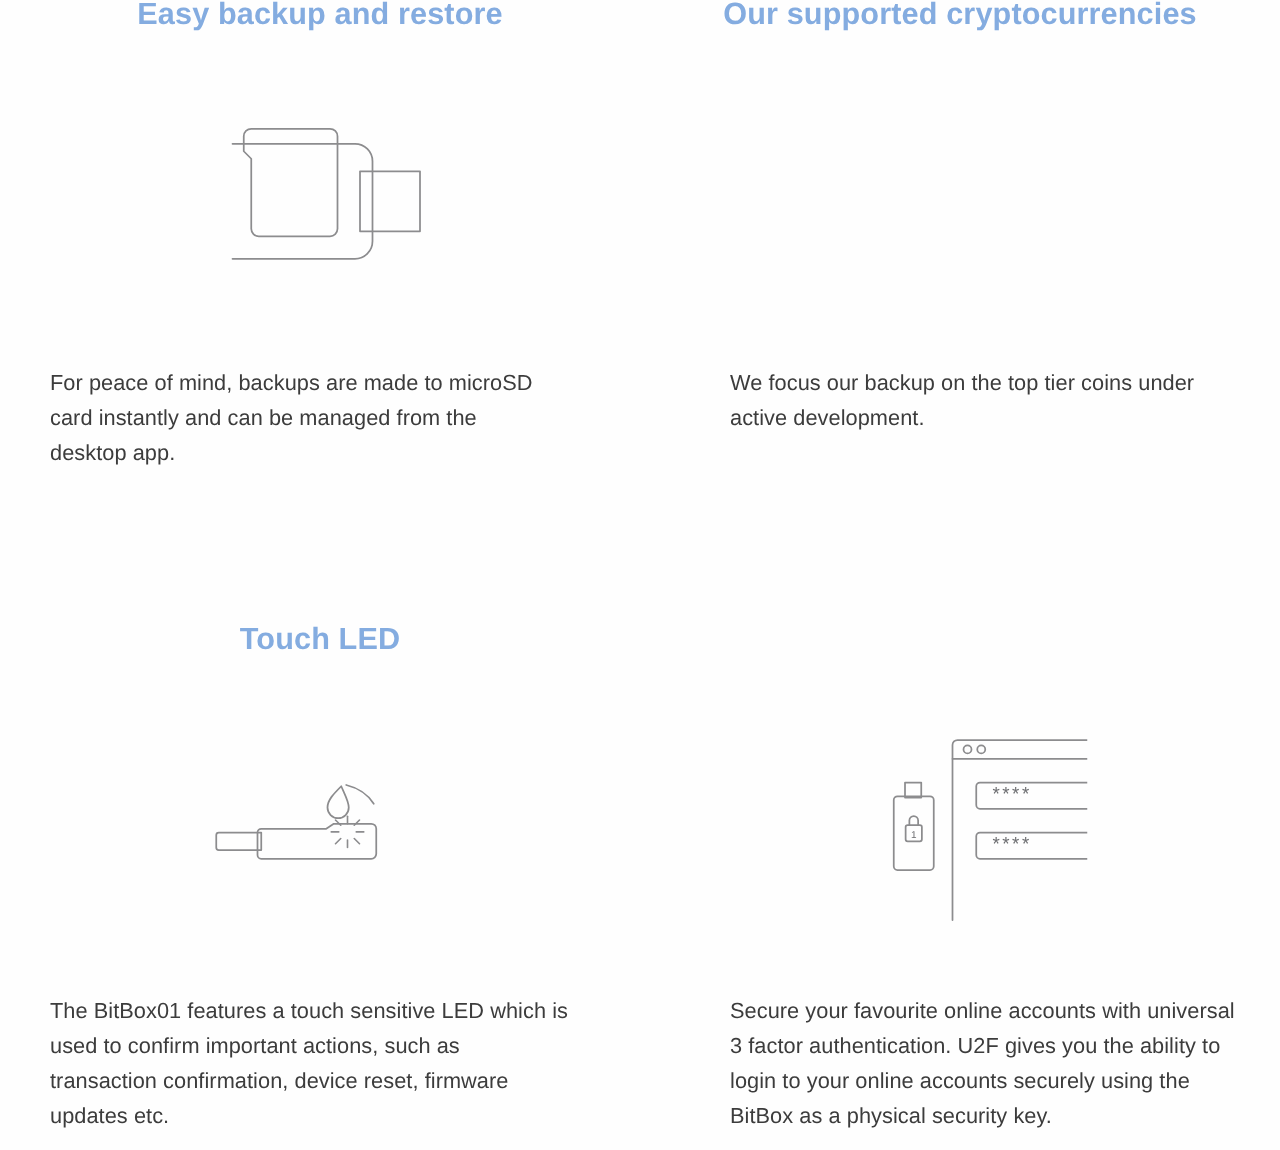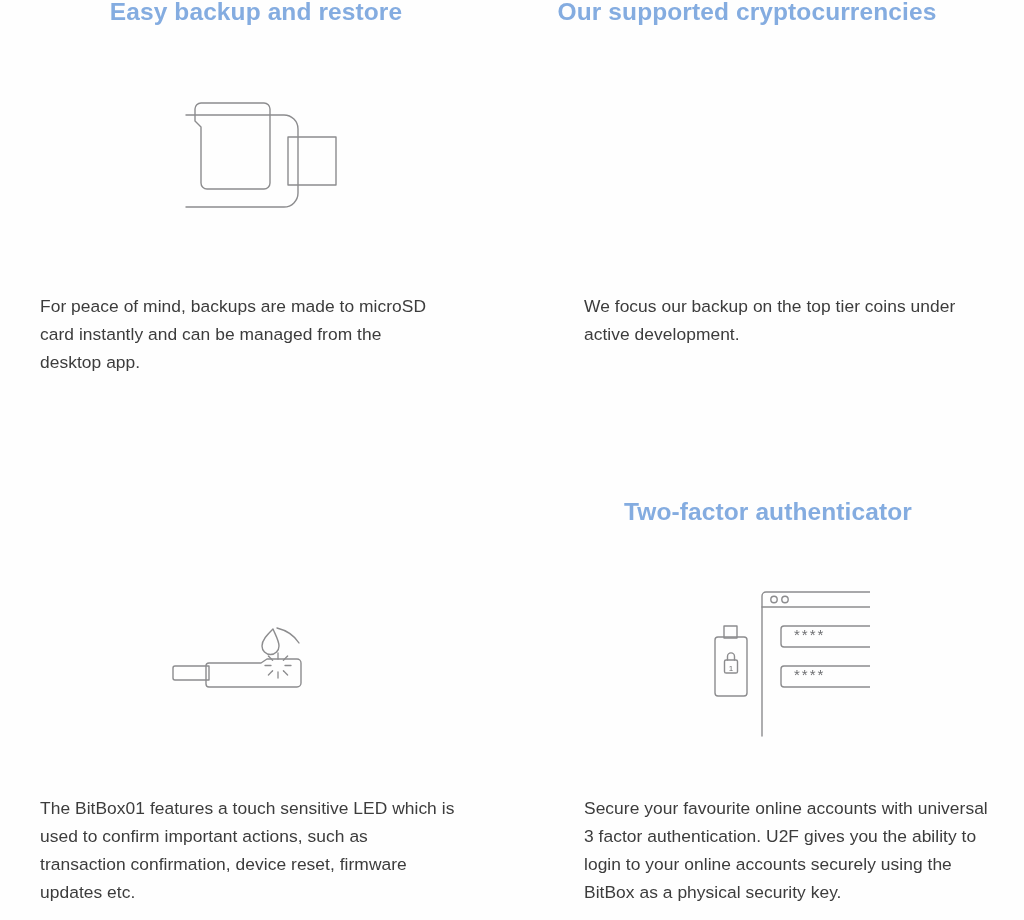--- a/index.html
+++ b/index.html
@@ -59,37 +59,37 @@
     letter-spacing: 2px;
   }
 
   
   .body-backup { position: absolute; left: 28px;  top: 280px; width: 420px; }
   .body-crypto { position: absolute; left: 572px; top: 280px; width: 430px; }
   .body-touch  { position: absolute; left: 28px;  top: 782px; width: 440px; }
   .body-twofa  { position: absolute; left: 572px; top: 782px; width: 432px; }
 
   .title-backup { position: absolute; left: 0;   top: -1px; width: 512px; }
-  .title-crypto { position: absolute; left: 491px; top: -1px; width: 512px; text-align: center; }
+  .title-crypto { position: absolute; left: 512px; top: -1px; width: 512px; text-align: center; }
   .title-touch  { position: absolute; left: 0;   top: 499px; width: 512px; }
   .title-twofa  { position: absolute; left: 512px; top: 499px; width: 512px; }
 
   .clip-window { overflow: hidden; }
 </style>
 </head>
 <body>
 
 <div class="page">
 
   <div class="card-title title-backup">Easy backup and restore</div>
 
   <div class="card-title title-crypto">Our supported cryptocurrencies</div>
 
+  <div class="card-title title-touch">Touch LED</div>
 
-  <div class="card-title title-twofa">Two-factor authenticator</div>
 
   <div class="art-backup">
     <svg width="160" height="128" viewBox="0 0 160 128" fill="none" stroke="#8c8c8e" stroke-width="1.4" stroke-linejoin="round" stroke-linecap="round">
 
       <path d="M8 27 H106 a14 14 0 0 1 14 14 V105 a14 14 0 0 1 -14 14 H8"></path>
 
       <path d="M29 15 H86 a6 6 0 0 1 6 6 V95 a6 6 0 0 1 -6 6 H29 a6 6 0 0 1 -6 -6 V39 l-6 -6 V21 a6 6 0 0 1 6 -6 Z"></path>
 
       <rect x="110" y="49" width="48" height="48"></rect>
     </svg>

